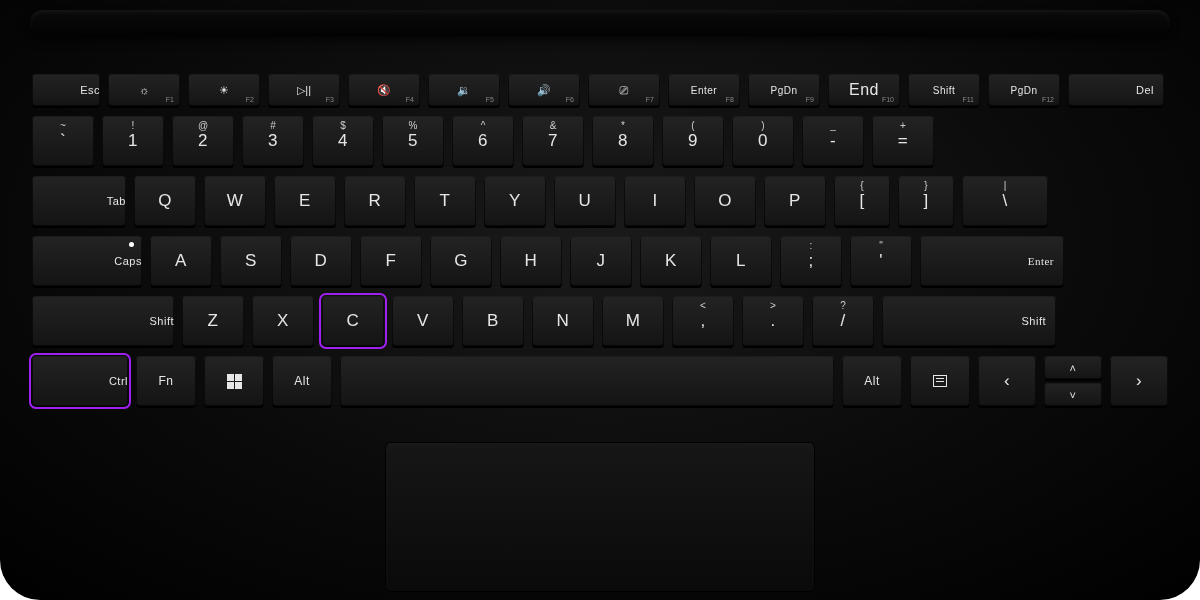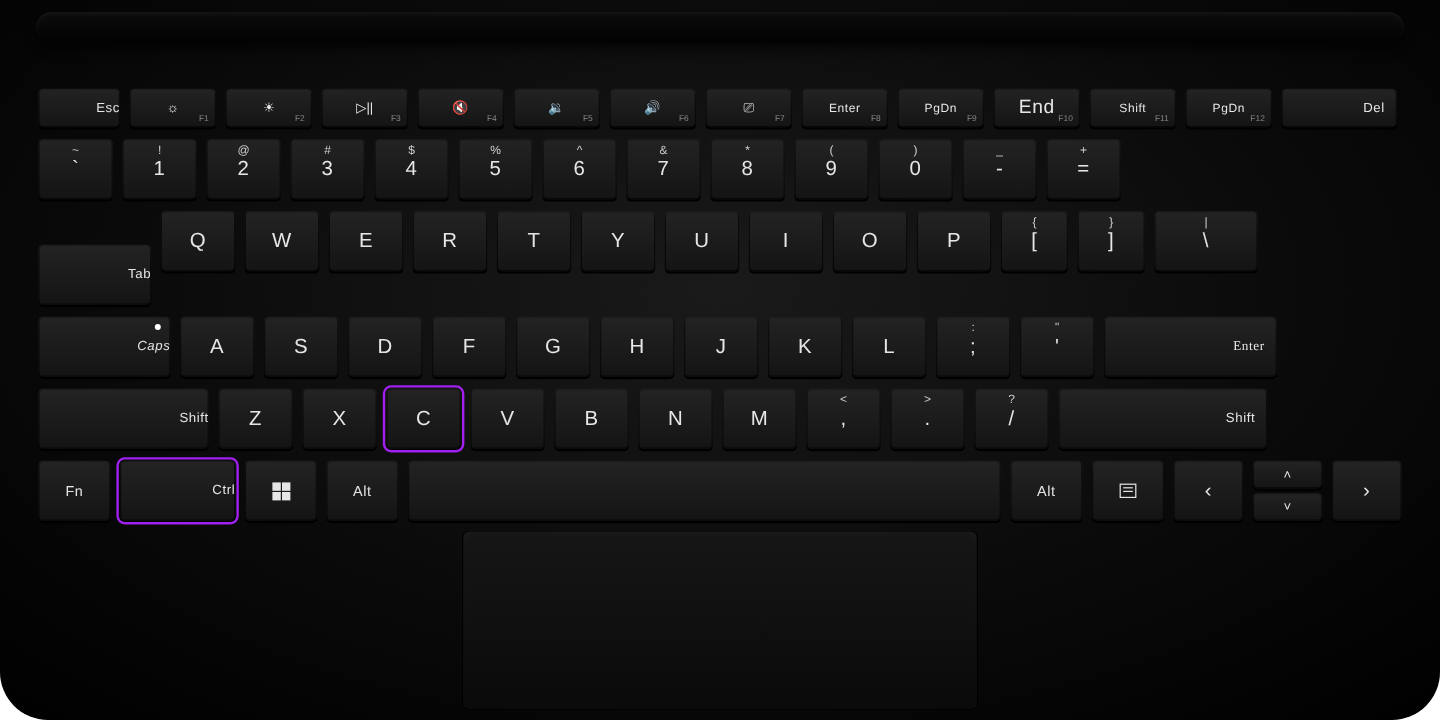--- a/index.html
+++ b/index.html
@@ -55,22 +55,22 @@
   .menu-icon::before,.menu-icon::after{content:"";position:absolute;left:2px;right:2px;height:1px;background:#e6e6e6;}
   .menu-icon::before{top:2px;} .menu-icon::after{top:5px;}
   
   .arrow-col{display:flex;flex-direction:column;gap:4px;}
   .arrow-col .key{height:23px;}
   .arrow-col .key .main{font-size:11px;}
   
   .w-esc{width:58px;} .w-fn{width:72px;} .w-del{width:86px;}
   .w-std{width:62px;}
   .w-bksp{width:116px;}
-  .w-tab{width:84px;margin-top:28px;} .w-slash{width:56px;} .w-pipe{width:86px;}
-  .w-caps{width:100px;font-style:italic;} .w-enter{width:134px;font-family:Liberation Serif, serif;}
+  .w-tab{width:84px;} .w-slash{width:56px;} .w-pipe{width:86px;}
+  .w-caps{width:100px;} .w-enter{width:134px;font-family:Liberation Serif, serif;}
   .w-shiftL{width:132px;} .w-shiftR{width:164px;}
   .w-ctrl{width:86px;} .w-mod{width:60px;}
   .w-space{flex:1;}
   .w-arrow{width:58px;}
 </style>
 </head>
 <body>
 
 <div class="device">
   <div class="bar"></div>
@@ -318,25 +318,25 @@
       <div class="key w-std">
           <span class="top">?</span>
           <span class="main">/</span>
         </div>
       <div class="key w-shiftR label-tr">
           <span class="main">Shift</span>
         </div>
     </div>
 
     <div class="row">
-      <div class="key w-mod">
-          <span class="main" style="font-size:12px">Fn</span>
-        </div>
       <div class="key w-ctrl hl label-tl">
           <span class="main">Ctrl</span>
+        </div>
+      <div class="key w-mod">
+          <span class="main" style="font-size:12px">Fn</span>
         </div>
       <div class="key w-mod">
           <span class="win-icon">
             <span></span>
             <span></span>
             <span></span>
             <span></span>
           </span>
         </div>
       <div class="key w-mod">

